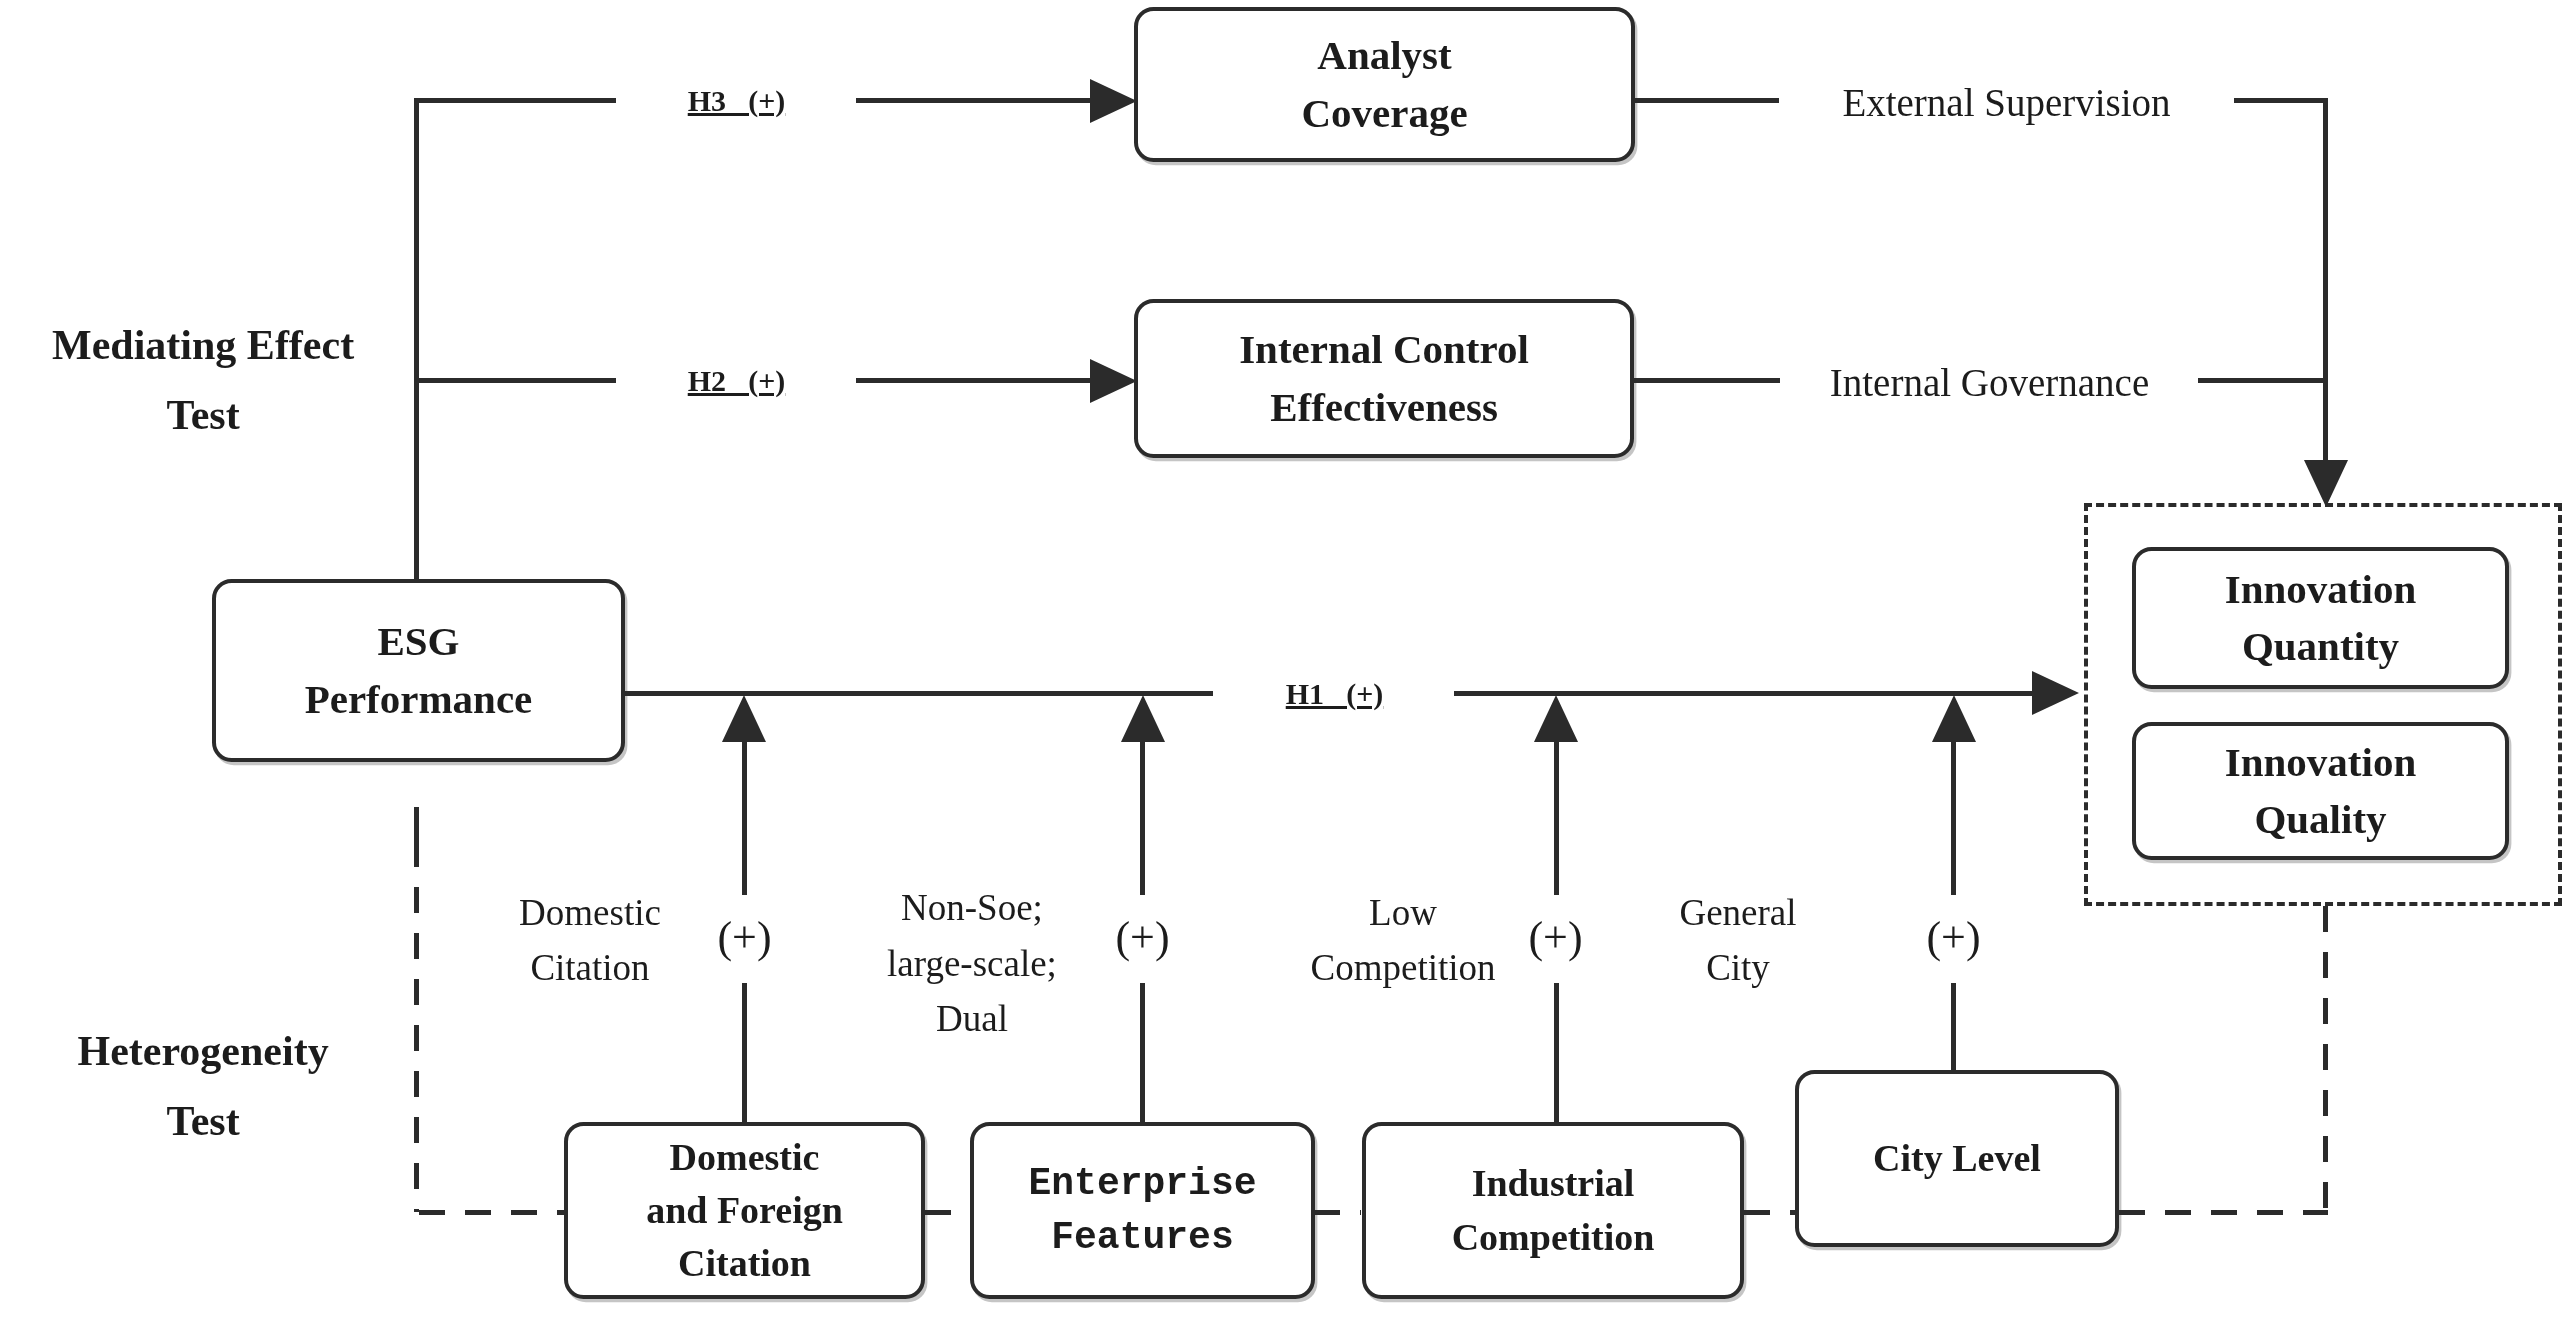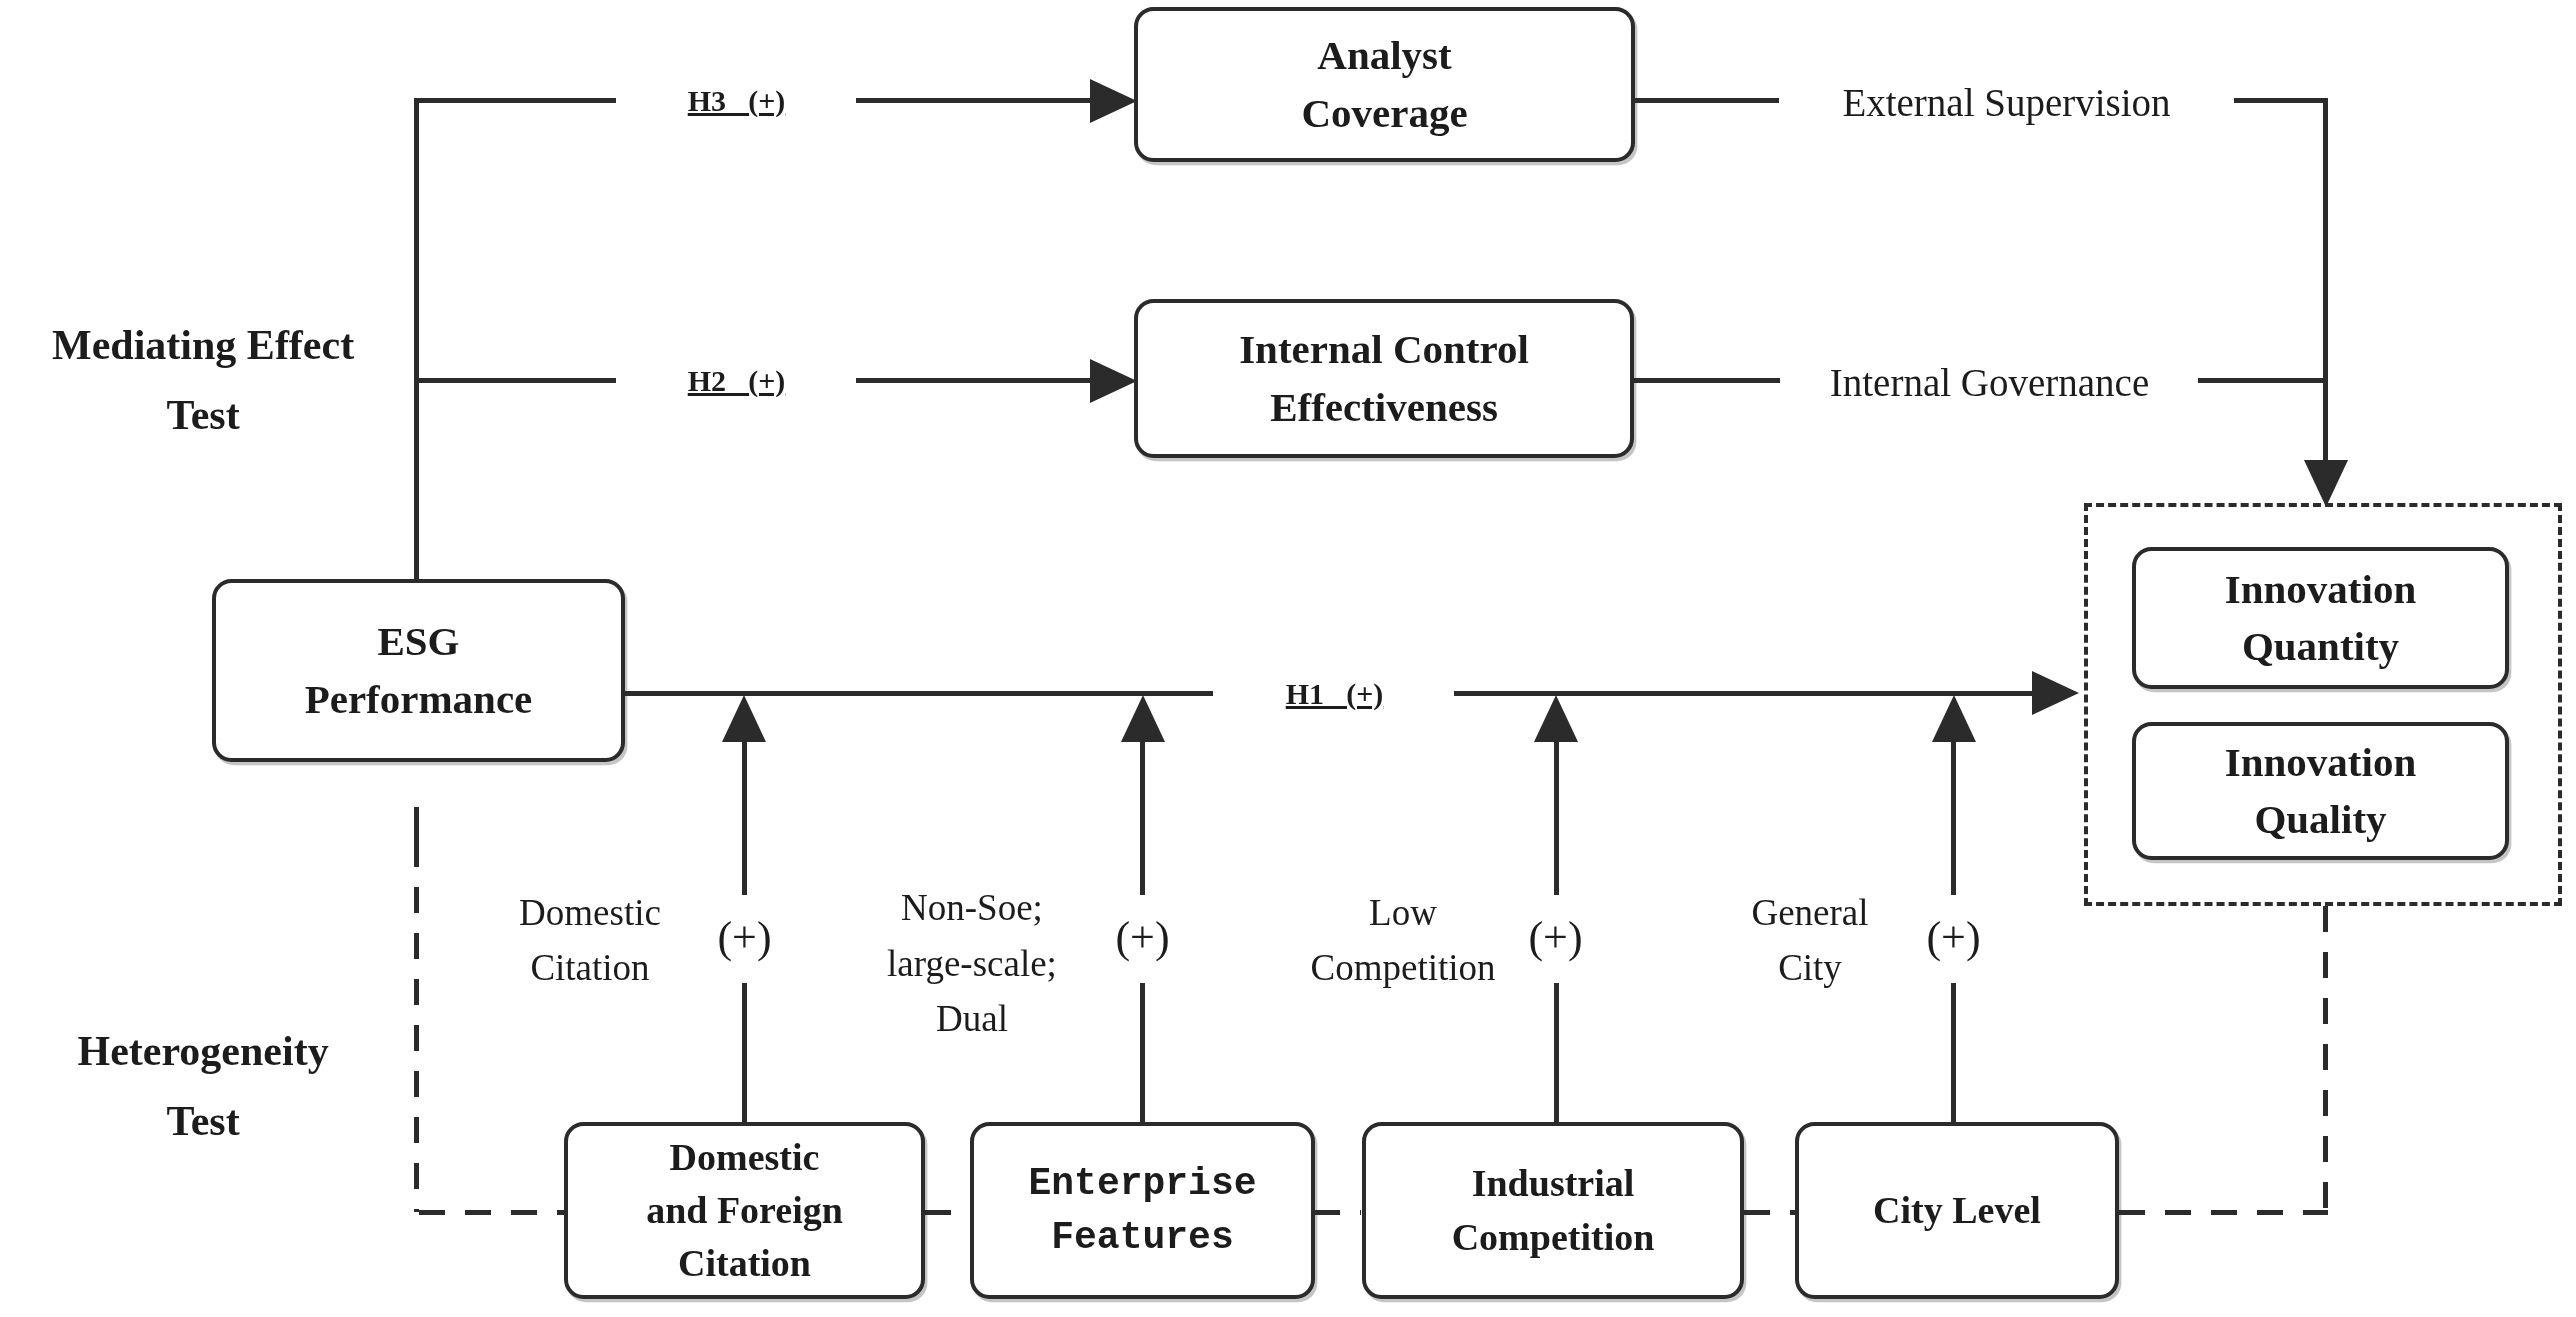--- a/index.html
+++ b/index.html
@@ -108,32 +108,32 @@
 
   <div class="lbl mod-label" style="left:846px;top:878px;width:252px;height:171px;">Non-Soe;
 large-scale;
 Dual</div>
   <div class="lbl mod-sign" style="left:1102px;top:895px;width:81px;height:85px;">(+)</div>
 
   <div class="lbl mod-label" style="left:1277px;top:883px;width:252px;height:114px;">Low
 Competition</div>
   <div class="lbl mod-sign" style="left:1515px;top:895px;width:81px;height:85px;">(+)</div>
 
-  <div class="lbl mod-label" style="left:1684px;top:883px;width:252px;height:114px;">General
+  <div class="lbl mod-label" style="left:1612px;top:883px;width:252px;height:114px;">General
 City</div>
   <div class="lbl mod-sign" style="left:1913px;top:895px;width:81px;height:85px;">(+)</div>
 
   <div class="box node-md" style="left:564px;top:1122px;width:361px;height:177px;">Domestic
 and Foreign
 Citation</div>
   <div class="box node-md" style="left:970px;top:1122px;width:345px;height:177px;font-family:Liberation Mono, monospace;">Enterprise
 Features</div>
   <div class="box node-md" style="left:1362px;top:1122px;width:382px;height:177px;">Industrial
 Competition</div>
-  <div class="box node-md" style="left:1795px;top:1122px;width:324px;height:177px;">City Level</div>
+  <div class="box node-md" style="left:1795px;top:1070px;width:324px;height:177px;">City Level</div>
 
   <div class="vline" style="left:414px;top:807px;height:34px;"></div>
   <div class="dashv" style="left:414px;top:841px;height:371px;"></div>
   <div class="dashh" style="left:419px;top:1210px;width:145px;"></div>
 
   <div class="dashh" style="left:925px;top:1210px;width:45px;"></div>
   <div class="dashh" style="left:1314px;top:1210px;width:47px;"></div>
   <div class="dashh" style="left:1744px;top:1210px;width:51px;"></div>
 
   <div class="dashh" style="left:2119px;top:1210px;width:209px;"></div>

